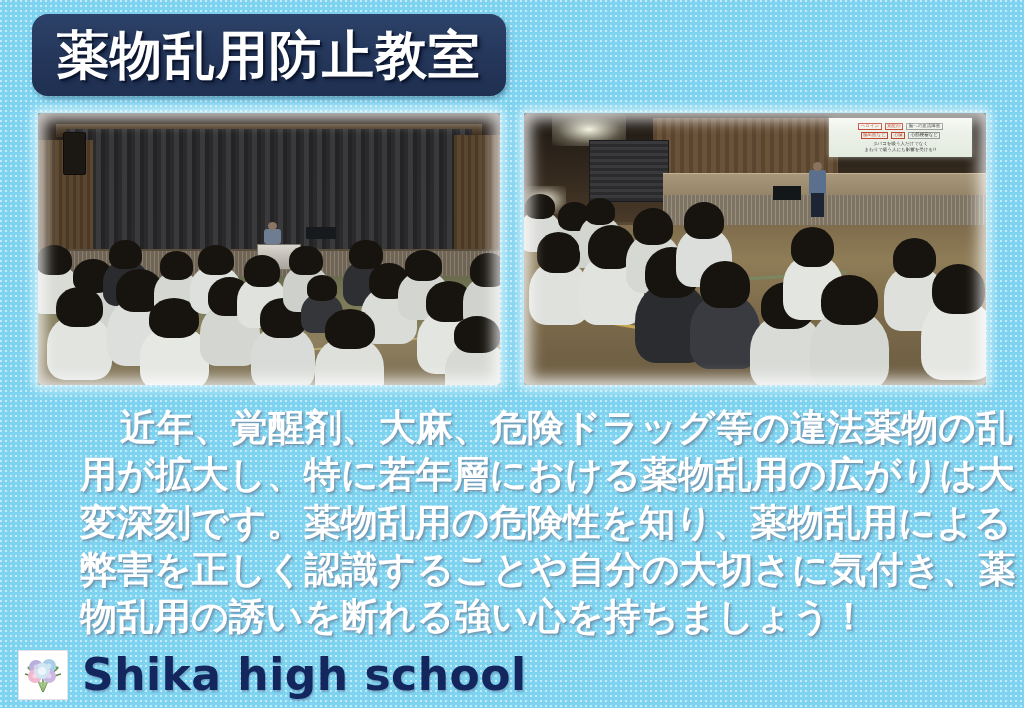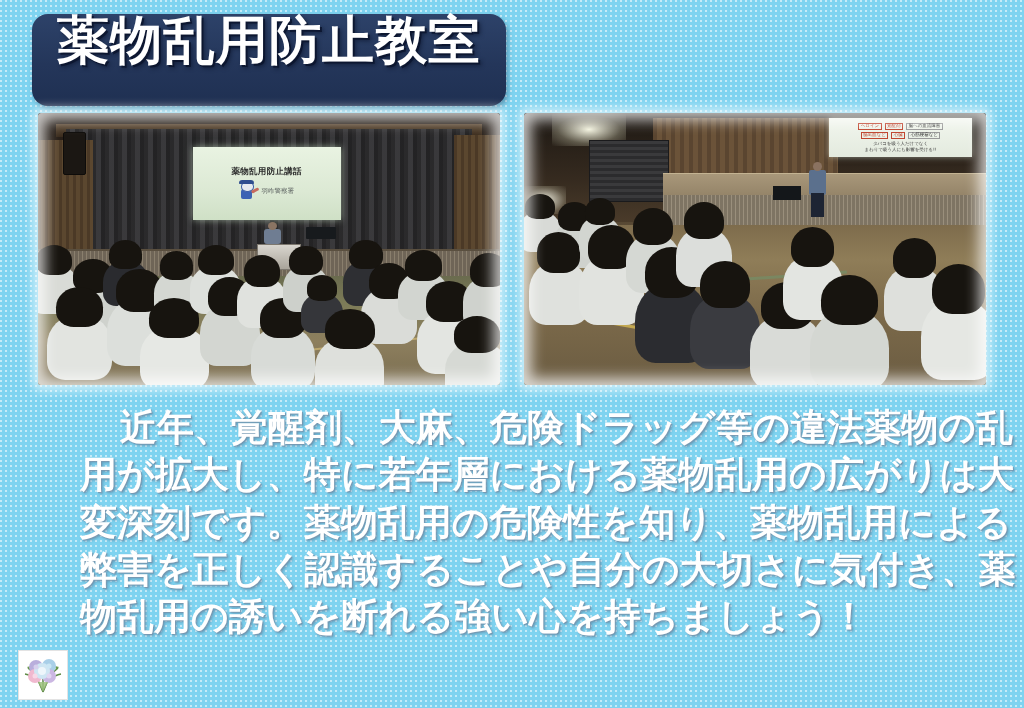--- a/index.html
+++ b/index.html
@@ -26,26 +26,27 @@
     background-position: 0 0;
     overflow: hidden;
   }
 
   
   .title-banner {
     position: absolute;
     left: 32px;
     top: 14px;
     width: 474px;
-    height: 92px;
+    height: 82px;
     background: #283c63;
     background-image: linear-gradient(180deg, #2d4269 0%, #24365a 55%, #1f3052 100%);
     border-radius: 16px;
     box-shadow: 2px 3px 5px rgba(20,40,70,0.35);
     display: flex;
+    align-items: center;
     justify-content: center;
   }
   .title-text {
     color: #ffffff;
     font-size: 52px;
     font-weight: bold;
     letter-spacing: 1px;
     line-height: 1;
     white-space: nowrap;
     text-shadow:
@@ -379,32 +380,20 @@
     <div class="photo-frame">
       <div class="photo-inner">
         <div class="gym-left">
           <div class="stage-wall"></div>
           <div class="curtain-top"></div>
           <div class="curtain"></div>
           <div class="wood-panel-left"></div>
           <div class="wood-panel-right"></div>
           <div class="speaker-box"></div>
 
-          <div class="screen">
-            <div class="screen-title">薬物乱用防止講話</div>
-            <div class="screen-body">
-              <div class="mascot">
-                <div class="mascot-body"></div>
-                <div class="mascot-head"></div>
-                <div class="mascot-cap"></div>
-                <div class="mascot-arm"></div>
-              </div>
-              <div class="screen-sub">羽咋警察署</div>
-            </div>
-          </div>
 
           <div class="laptop"></div>
           <div class="presenter">
             <div class="p-torso"></div>
             <div class="p-head"></div>
           </div>
           <div class="stage-front"></div>
           <div class="podium"></div>
           <div class="floor"></div>
           <div class="floor-line" style="left:55%; top:84%; width:40%; transform:rotate(-6deg);"></div>
@@ -581,15 +570,16 @@
         <circle cx="20" cy="17" r="8" fill="#cfe6f3"></circle>
         <circle cx="20" cy="17" r="4" fill="#eef6fb"></circle>
         <circle cx="14" cy="13" r="2.5" fill="#d7d0ee"></circle>
         <circle cx="27" cy="12" r="2.5" fill="#cbe6f4"></circle>
         <circle cx="13" cy="22" r="2.5" fill="#f8d8e6"></circle>
         <circle cx="27" cy="22" r="2.5" fill="#e2d6f1"></circle>
 
         <path d="M16 28 L21 38 L26 28 Z" fill="#9fc27f" opacity="0.85"></path>
       </svg>
     </div>
+    <div class="school-name">Shika high school</div>
   </div>
 
 </div>
 
 </body></html>

